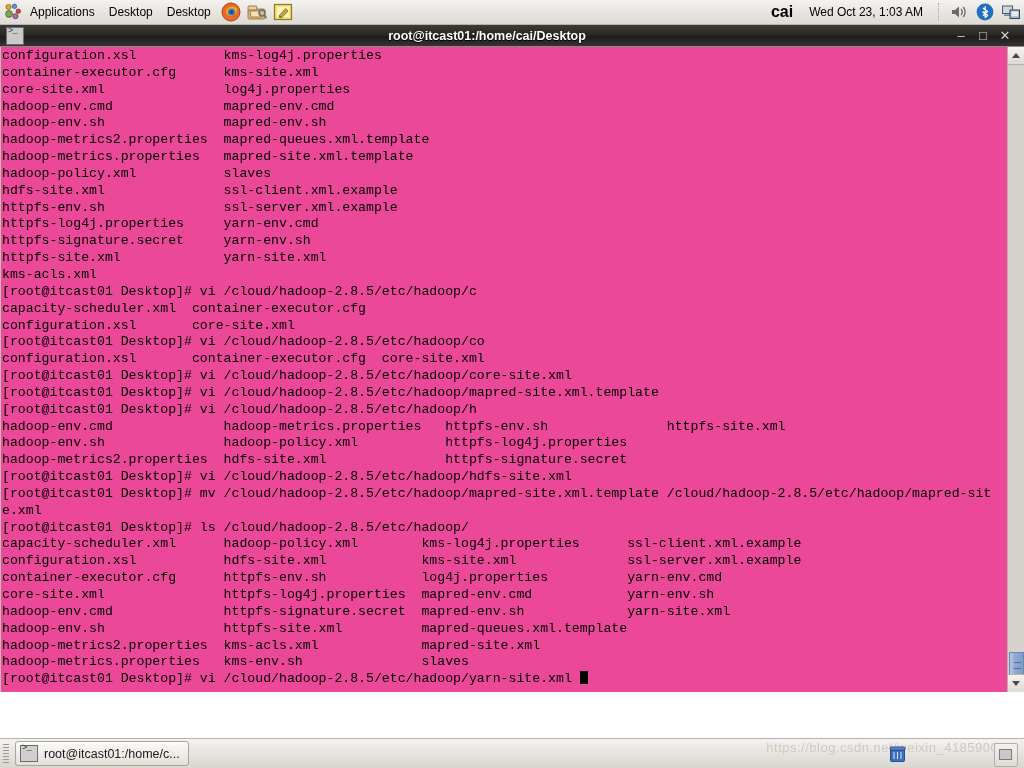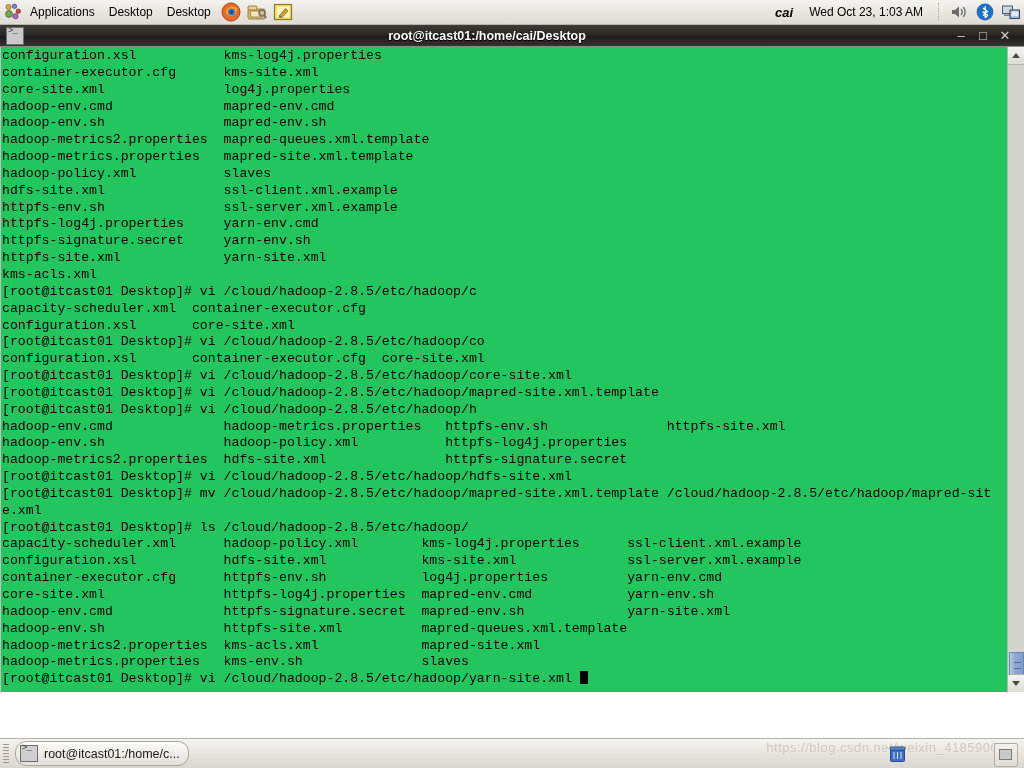--- a/index.html
+++ b/index.html
@@ -40,23 +40,22 @@
   }
   .panel-icon {
     width: 22px; height: 22px;
     margin: 0 2px;
     flex: 0 0 auto;
     position: relative;
   }
   #panel-spacer { flex: 1 1 auto; }
   #panel-user {
     font-weight: bold;
-    font-size: 13px;
+    font-size: 16px;
     padding: 0 6px;
-    font-style: italic;
   }
   #panel-clock {
     font-size: 12px;
     padding: 0 10px;
     white-space: nowrap;
   }
   #panel-tray-sep {
     width: 2px; height: 18px;
     border-left: 1px dotted #a9a49c;
     margin: 0 5px;
@@ -134,21 +133,21 @@
   .menu-item {
     font-size: 13px;
     color: #000;
     padding: 2px 8px;
     white-space: nowrap;
   }
 
   
   #term-body {
     position: relative;
-    background: #22c55e;
+    background: #ec4899;
     height: 645px;
     overflow: hidden;
     border-left: 1px solid #c3c0ba;
   }
   #term-text {
     position: absolute;
     left: 1px;
     top: 1px;
     font-family: "Liberation Mono", "DejaVu Sans Mono", monospace;
     font-size: 13.2px;
@@ -241,21 +240,21 @@
     background-image: repeating-linear-gradient(to bottom, #9c9890 0 1px, transparent 1px 3px);
     flex: 0 0 auto;
   }
   #task-button {
     display: flex;
     align-items: center;
     height: 23px;
     margin-left: 6px;
     padding: 0 8px 0 4px;
     border: 1px solid #a9a59d;
-    border-radius: 11px;
+    border-radius: 3px;
     background: linear-gradient(to bottom,#fbfaf8,#e3e0da);
     box-shadow: inset 0 1px 0 #fff;
     font-size: 12.5px;
     color: #1a1a1a;
     white-space: nowrap;
     flex: 0 0 auto;
   }
   #task-icon {
     width: 16px; height: 15px;
     background: #cfcfcf;

